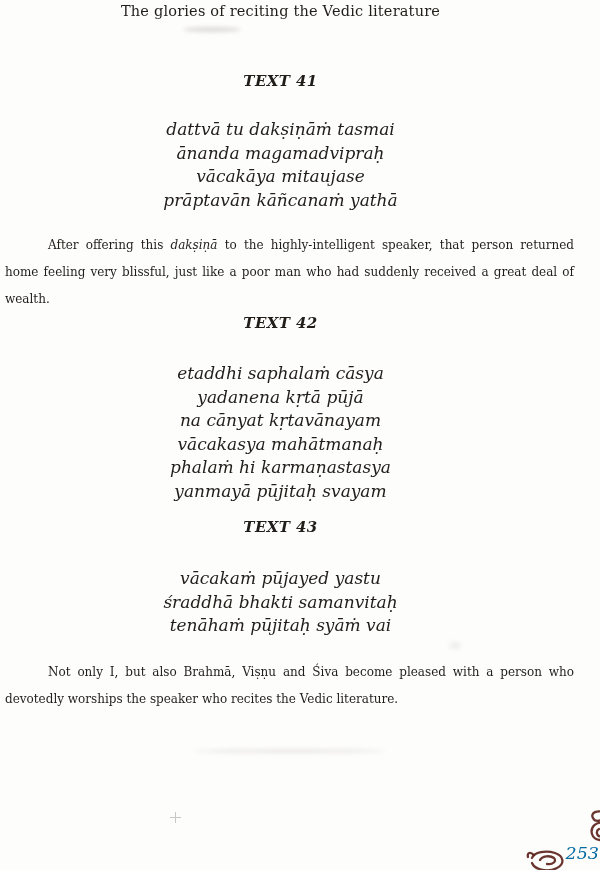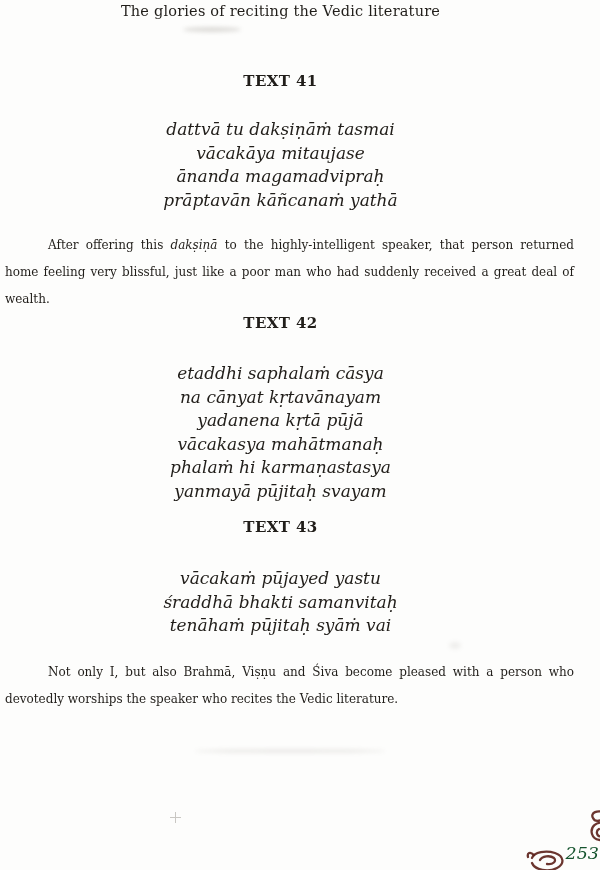--- a/index.html
+++ b/index.html
@@ -26,20 +26,21 @@
     letter-spacing: 0.2px;
   }
   section { margin: 0; padding: 0; }
   .text-heading {
     margin: 0 18px 0 0;
     text-align: center;
     font-size: 15px;
     line-height: 15px;
     font-weight: bold;
     letter-spacing: 0.4px;
+    font-style: italic;
   }
   .verse {
     margin: 0 18px 0 0;
     text-align: center;
     font-style: italic;
     font-size: 17px;
     line-height: 23.5px;
   }
   .translation {
     margin: 0;
@@ -58,21 +59,21 @@
   .p42 { margin-top: 21px; }
   .h43 { margin-top: 17px; }
   .v43 { margin-top: 32px; }
   .p43 { margin-top: 21px; }
 
   .page-number {
     position: absolute;
     right: 1px; top: 843px;
     font-size: 17.5px;
     font-style: italic;
-    color: #14532d;
+    color: #0369a1;
   }
   .stamp { position: absolute; }
   .stamp path {
     fill: none;
     stroke: #5e241d;
     stroke-width: 2.3;
     stroke-linecap: round;
     opacity: 0.92;
   }
   .stamp-right  { left: 582px; top: 809px; }
@@ -98,33 +99,33 @@
 <body>
 
 <div class="page">
 
   <div class="running-header">The glories of reciting the Vedic literature</div>
 
   <section>
     <h2 class="text-heading h41">TEXT 41</h2>
     <div class="verse v41">
       <div class="verse-line">dattvā tu dakṣiṇāṁ tasmai</div>
+      <div class="verse-line">ānanda magamadvipraḥ</div>
       <div class="verse-line">vācakāya mitaujase</div>
-      <div class="verse-line">ānanda magamadvipraḥ</div>
       <div class="verse-line">prāptavān kāñcanaṁ yathā</div>
     </div>
     <p class="translation p41"><span>After offering this </span><span class="it">dakṣiṇā</span><span> to the highly-intelligent speaker, that person returned home feeling very blissful, just like a poor man who had suddenly received a great deal of wealth.</span></p>
   </section>
 
   <section>
     <h2 class="text-heading h42">TEXT 42</h2>
     <div class="verse v42">
       <div class="verse-line">etaddhi saphalaṁ cāsya</div>
+      <div class="verse-line">yadanena kṛtā pūjā</div>
       <div class="verse-line">na cānyat kṛtavānayam</div>
-      <div class="verse-line">yadanena kṛtā pūjā</div>
       <div class="verse-line">vācakasya mahātmanaḥ</div>
       <div class="verse-line">phalaṁ hi karmaṇastasya</div>
       <div class="verse-line">yanmayā pūjitaḥ svayam</div>
     </div>
   </section>
 
   <section>
     <h2 class="text-heading h43">TEXT 43</h2>
     <div class="verse v43">
       <div class="verse-line">vācakaṁ pūjayed yastu</div>

